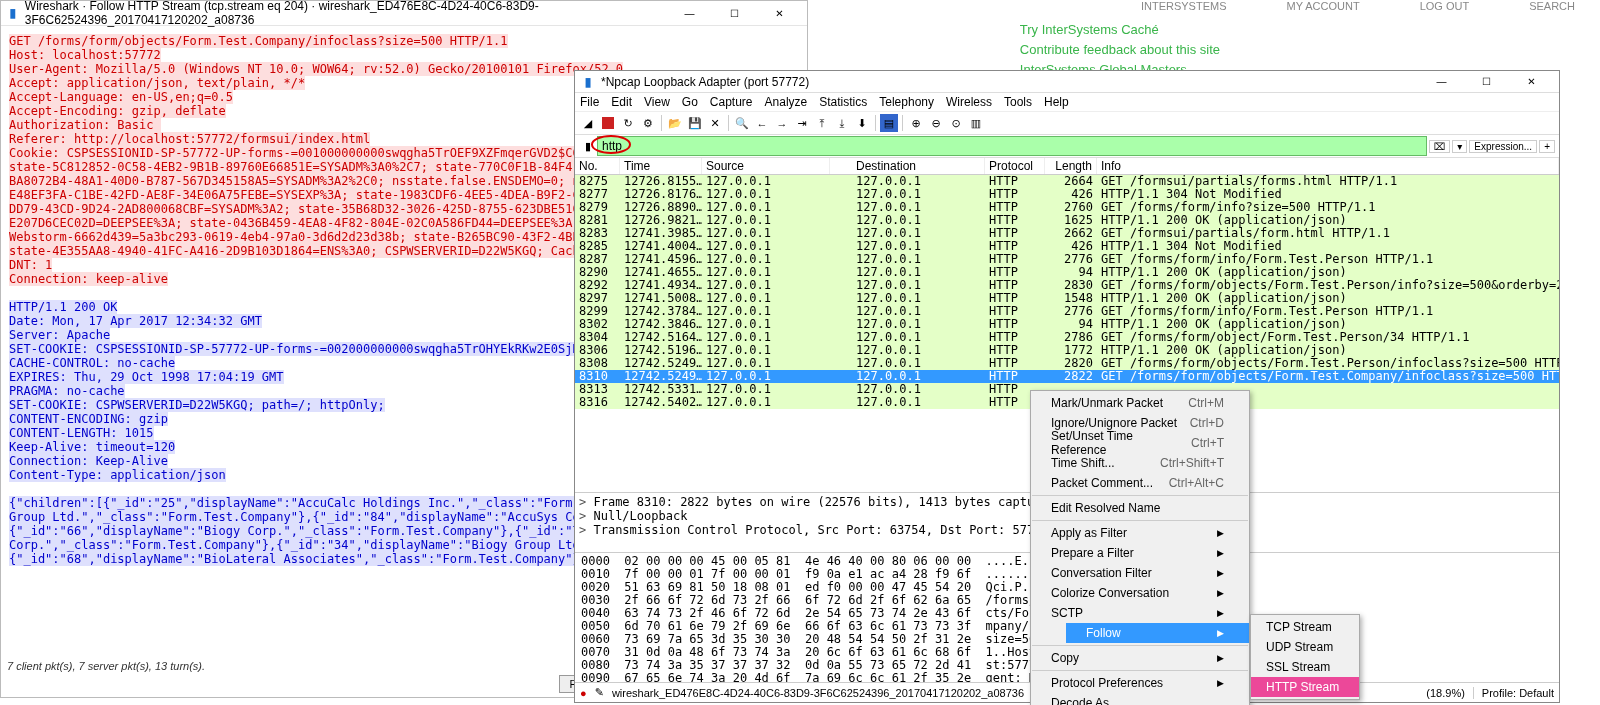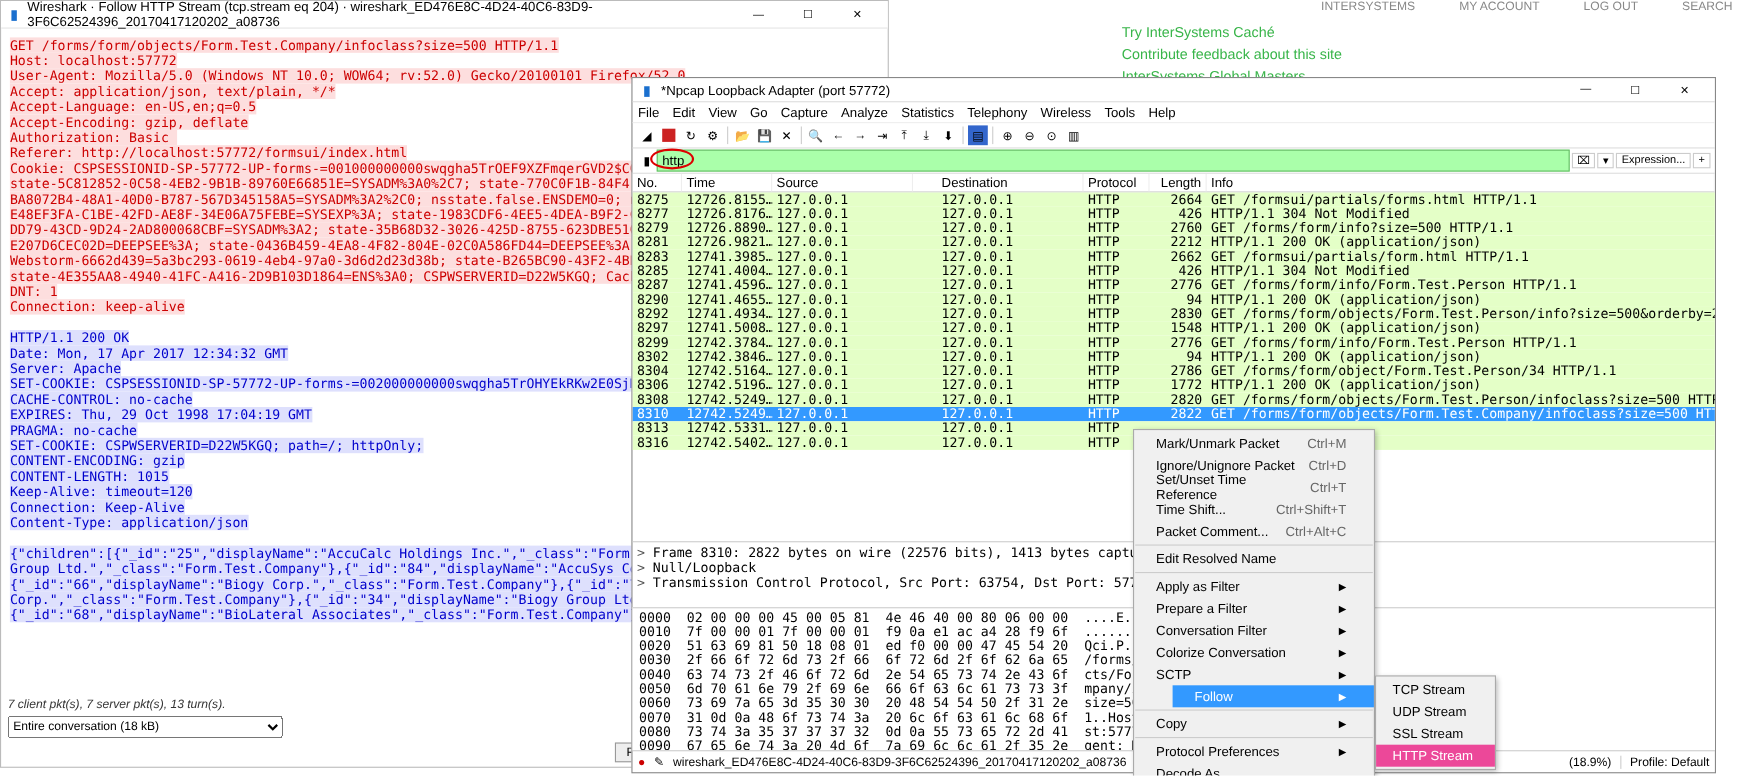--- a/index.html
+++ b/index.html
@@ -20,21 +20,21 @@
 .cli-svr { font-style: italic; color: #333; font-size: 11px; }
 .entire-conv { margin: 4px 0; }
 .entire-conv select { width: 250px; height: 20px; font-size: 11px; }
 .find-row { display: flex; align-items: center; margin: 4px 0; }
 .find-row label { margin-right: 3px; }
 .find-row input { flex: 1; height: 20px; border: 1px solid #999; }
 .btn-row { text-align: right; margin-top: 3px; }
 .btn-row button { font-size: 11px; padding: 2px 10px; margin-left: 3px; border: 1px solid #999; background: #eee; }
 
 
-.topnav { position: absolute; right: 5px; top: 0; display: flex; font-size: 11px; color: #888; }
+.topnav { position: absolute; right: 5px; top: 0; display: flex; font-size: 11px; color: #888; gap: 20px; }
 .topnav div { padding: 0 20px; }
 .side-links { position: absolute; right: 380px; top: 20px; font-size: 13px; color: #2a8; line-height: 20px; }
 .side-links div { color: #39b54a; }
 
 
 .ws-win { position: absolute; left: 574px; top: 70px; width: 986px; height: 633px; border: 1px solid #888; background: #fff; display: flex; flex-direction: column; }
 .ws-titlebar { height: 22px; display: flex; align-items: center; padding: 0 5px; border-bottom: 1px solid #ddd; font-size: 12px; }
 .ws-menu { display: flex; padding: 2px 5px; font-size: 12px; gap: 12px; border-bottom: 1px solid #eee; align-items: center; }
 .ws-toolbar { display: flex; padding: 2px 4px; gap: 2px; border-bottom: 1px solid #ddd; align-items: center; }
 .tb-btn { width: 18px; height: 18px; border: 1px solid transparent; display: flex; align-items: center; justify-content: center; font-size: 11px; }
@@ -138,23 +138,20 @@
 {"_id":"66","displayName":"Biogy Corp.","_class":"Form.Test.Company"},{"_id":"73","displayNam
 Corp.","_class":"Form.Test.Company"},{"_id":"34","displayName":"Biogy Group Ltd.","_class":"Fo
 {"_id":"68","displayName":"BioLateral Associates","_class":"Form.Test.Company"},{"_id":"36","d
 Inc.","_class":"Form.Test.Company"},{"_id":"39","displayName":"CompuSys Corp.","_class":"Form.
 {"_id":"86","displayName":"CompuSys Inc.","_class":"Form.Test.Company"},{"_id":"87","displayNa
 Corp.","_class":"Form.Test.Company"},{"_id":"14","displayName":"CyberMatix Associates","_class
 {"_id":"76","displayName":"CyberTech Corp.","_class":"Form.Test.Company"},{"_id":"17","display
 Form.Test.Company"},{"_id":"93","displayName":"DynaNet Group Ltd.","_class":"Form.Test.Company</span></div>
   <div class="follow-footer">
     <div class="cli-svr">7 client pkt(s), 7 server pkt(s), 13 turn(s).</div>
-    <div class="entire-conv">
-      <select><option>Entire conversation (18 kB)</option></select>
-    </div>
     <div class="btn-row">
       <button>Filter Out This Stream</button>
       <button>Print</button>
       <button>Save a</button>
     </div>
   </div>
 </div>
 
 <div class="ws-win">
   <div class="ws-titlebar">
@@ -254,21 +251,21 @@
           <div class="col-proto">HTTP</div>
           <div class="col-len">2760</div>
           <div class="col-info">GET /forms/form/info?size=500 HTTP/1.1</div>
         </div>
         <div class="pl-row">
           <div class="col-no">8281</div>
           <div class="col-time">12726.9821…</div>
           <div class="col-src">127.0.0.1</div>
           <div class="col-dst">127.0.0.1</div>
           <div class="col-proto">HTTP</div>
-          <div class="col-len">2212</div>
+          <div class="col-len">1625</div>
           <div class="col-info">HTTP/1.1 200 OK  (application/json)</div>
         </div>
         <div class="pl-row">
           <div class="col-no">8283</div>
           <div class="col-time">12741.3985…</div>
           <div class="col-src">127.0.0.1</div>
           <div class="col-dst">127.0.0.1</div>
           <div class="col-proto">HTTP</div>
           <div class="col-len">2662</div>
           <div class="col-info">GET /formsui/partials/form.html HTTP/1.1</div>

